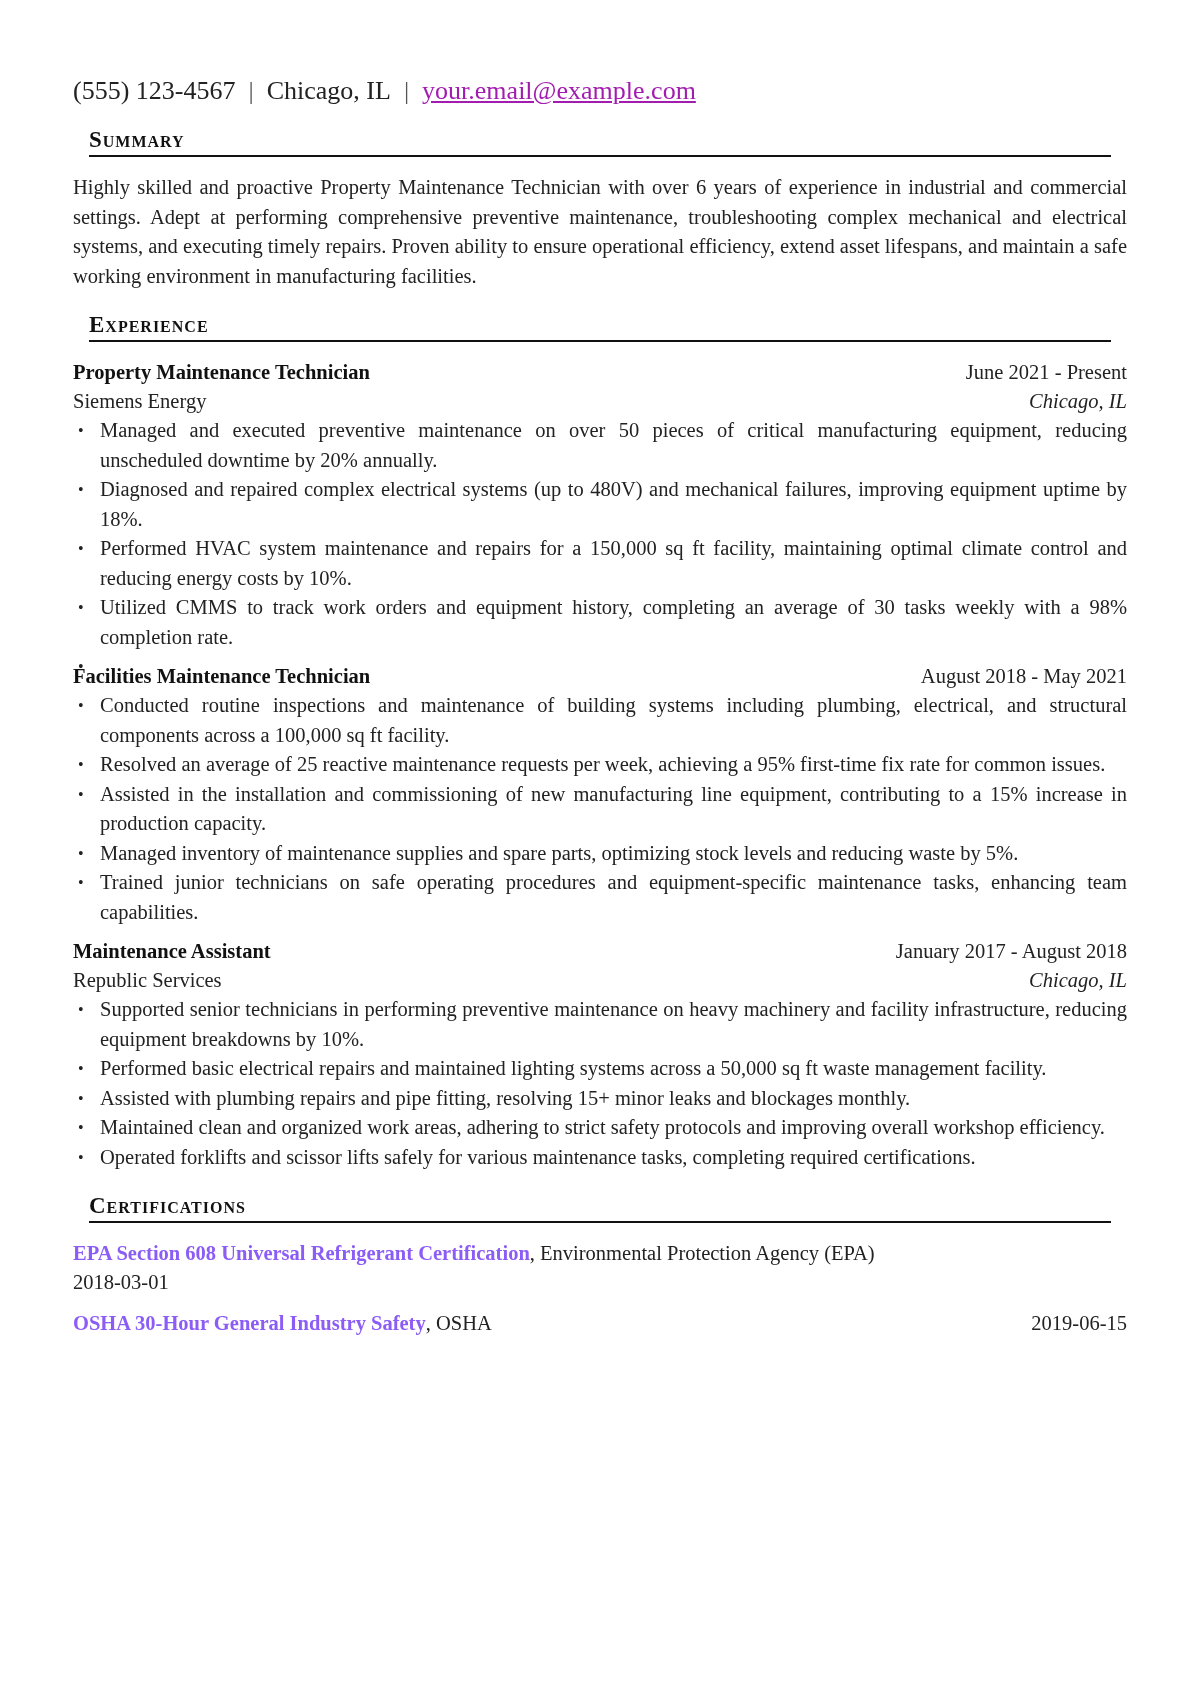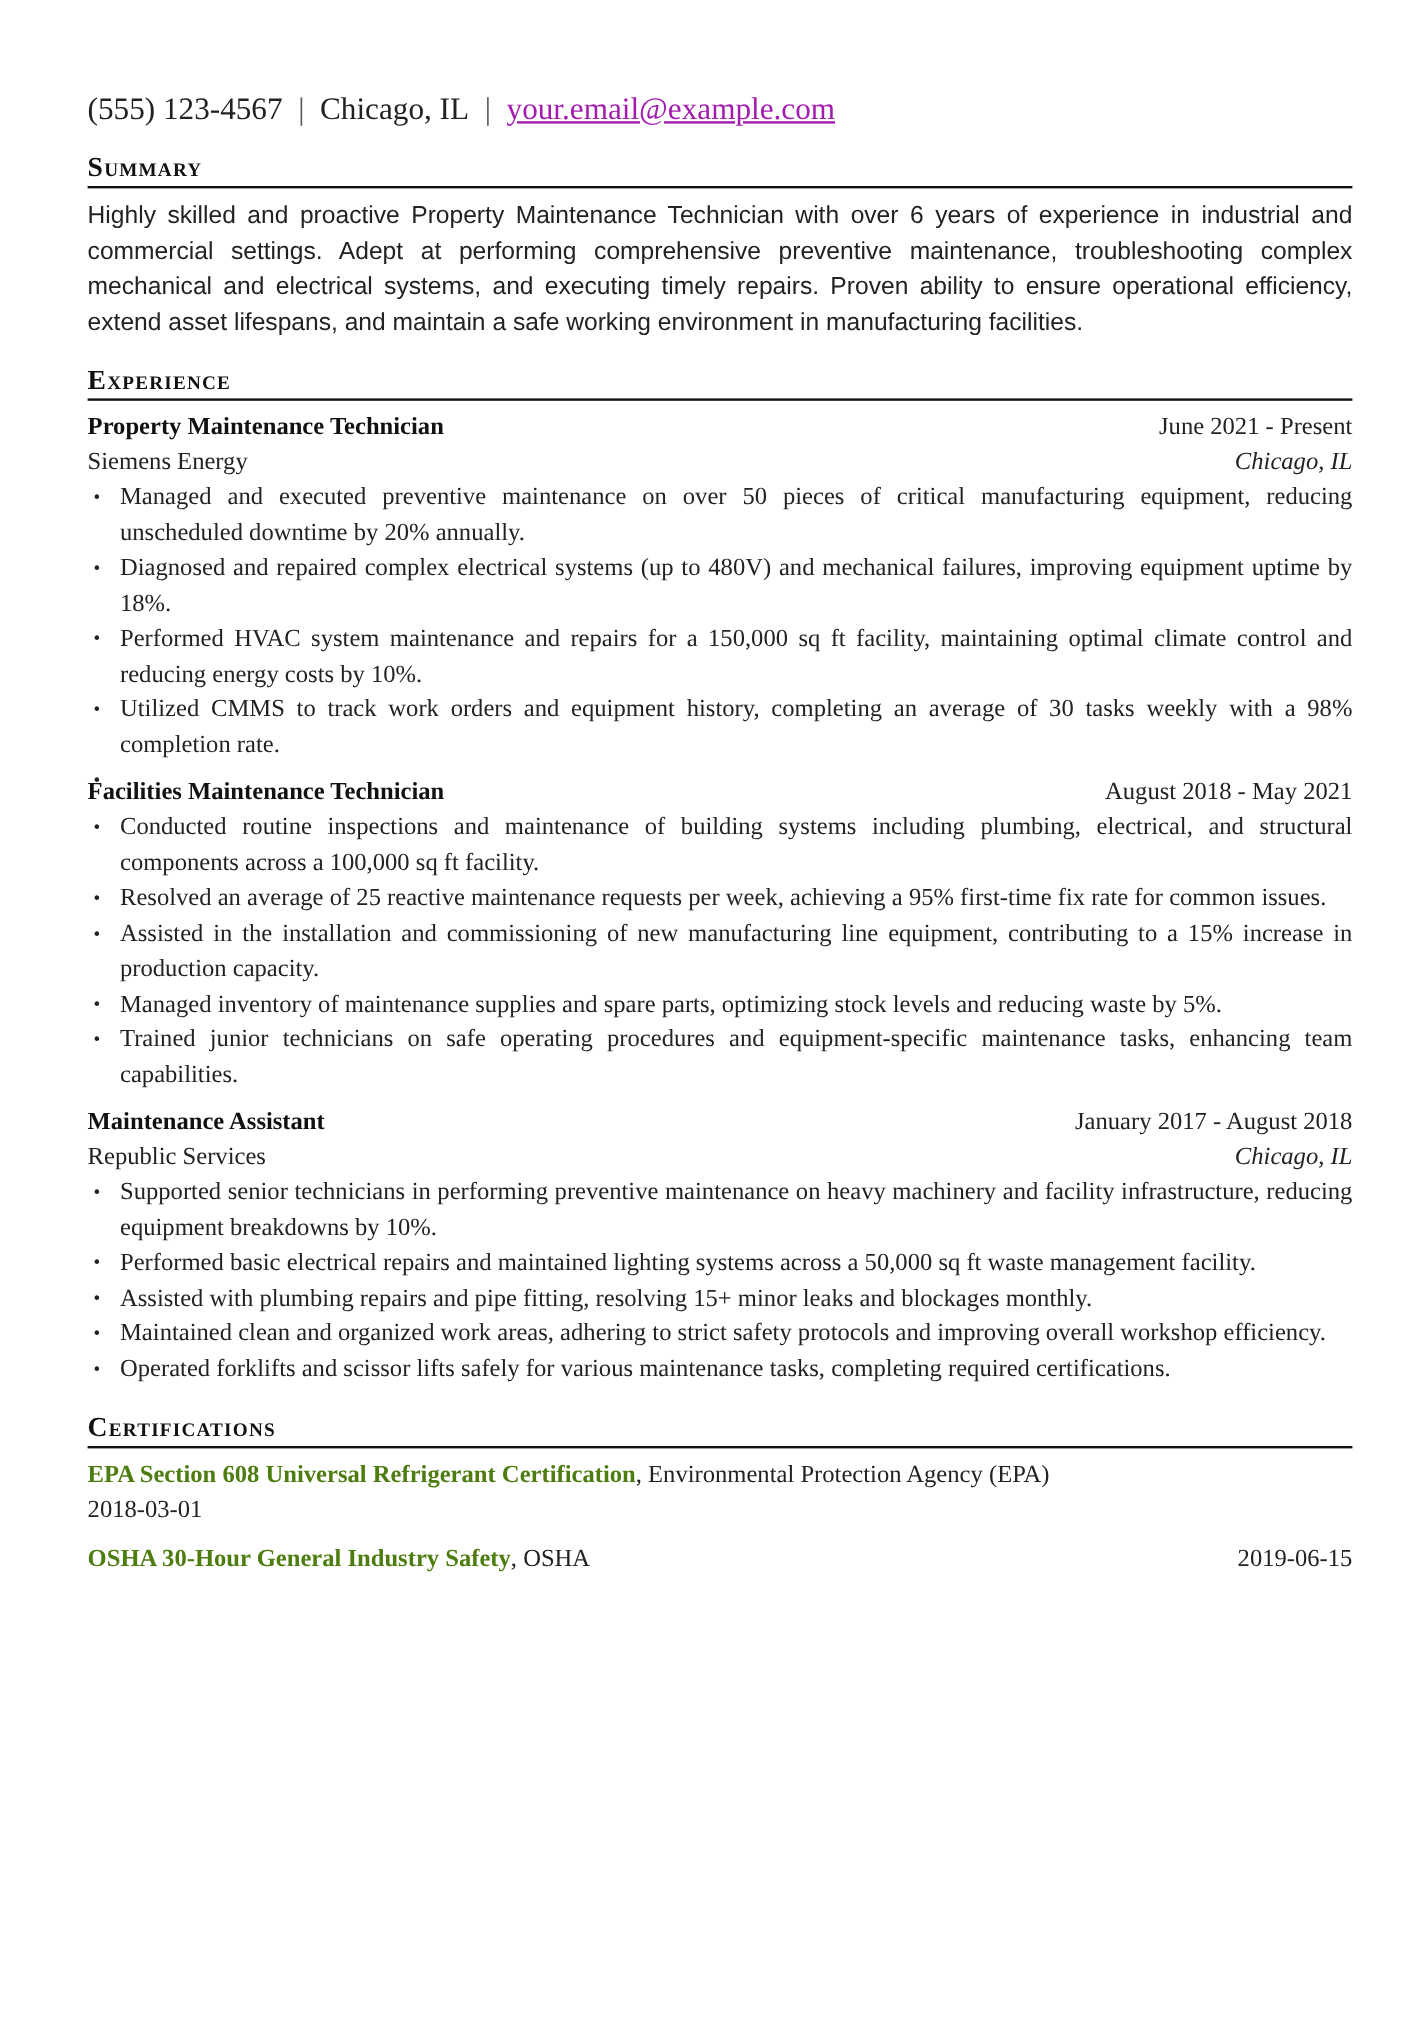--- a/index.html
+++ b/index.html
@@ -49,28 +49,28 @@
       text-decoration: underline;
       text-underline-offset: 2px;
     }
     .section-title {
       font-family: "Liberation Serif", serif;
       font-weight: bold;
       font-variant: small-caps;
       font-size: 23px;
       letter-spacing: 1px;
       line-height: 1;
-      margin: 0;
+      margin: 16px;
       padding-bottom: 4px;
       border-bottom: 2px solid #111;
       color: #111;
     }
     .summary-sec { margin-top: 24px; }
     .summary-text {
-      font-family: Liberation Sans, sans-serif;
+      font-family: Liberation Serif, serif;
       font-size: 20.5px;
       line-height: 29.5px;
       margin-top: 8px;
       color: #222;
       text-align: justify;
     }
     .exp-sec { margin-top: 22px; }
     .job { margin-top: 8px; }
     .job + .job { margin-top: 10px; }
     .row {
@@ -104,21 +104,21 @@
     ul.bullets li .dot {
       position: absolute;
       left: 5px;
       top: 0;
       font-size: 16px;
       color: #222;
     }
     .cert-sec { margin-top: 22px; }
     .cert { margin-top: 8px; font-family: "Liberation Serif", serif; font-size: 20.5px; line-height: 29px; color: #222; }
     .cert + .cert { margin-top: 12px; }
-    .cert .cname { font-weight: bold; color: #4d7c0f; }
+    .cert .cname { font-weight: bold; color: #8b5cf6; }
   </style>
 </head>
 <body>
 
 <div class="page">
 
 
   <div class="contact">
     <span>(555) 123-4567</span>
     <span class="sep">|</span>

